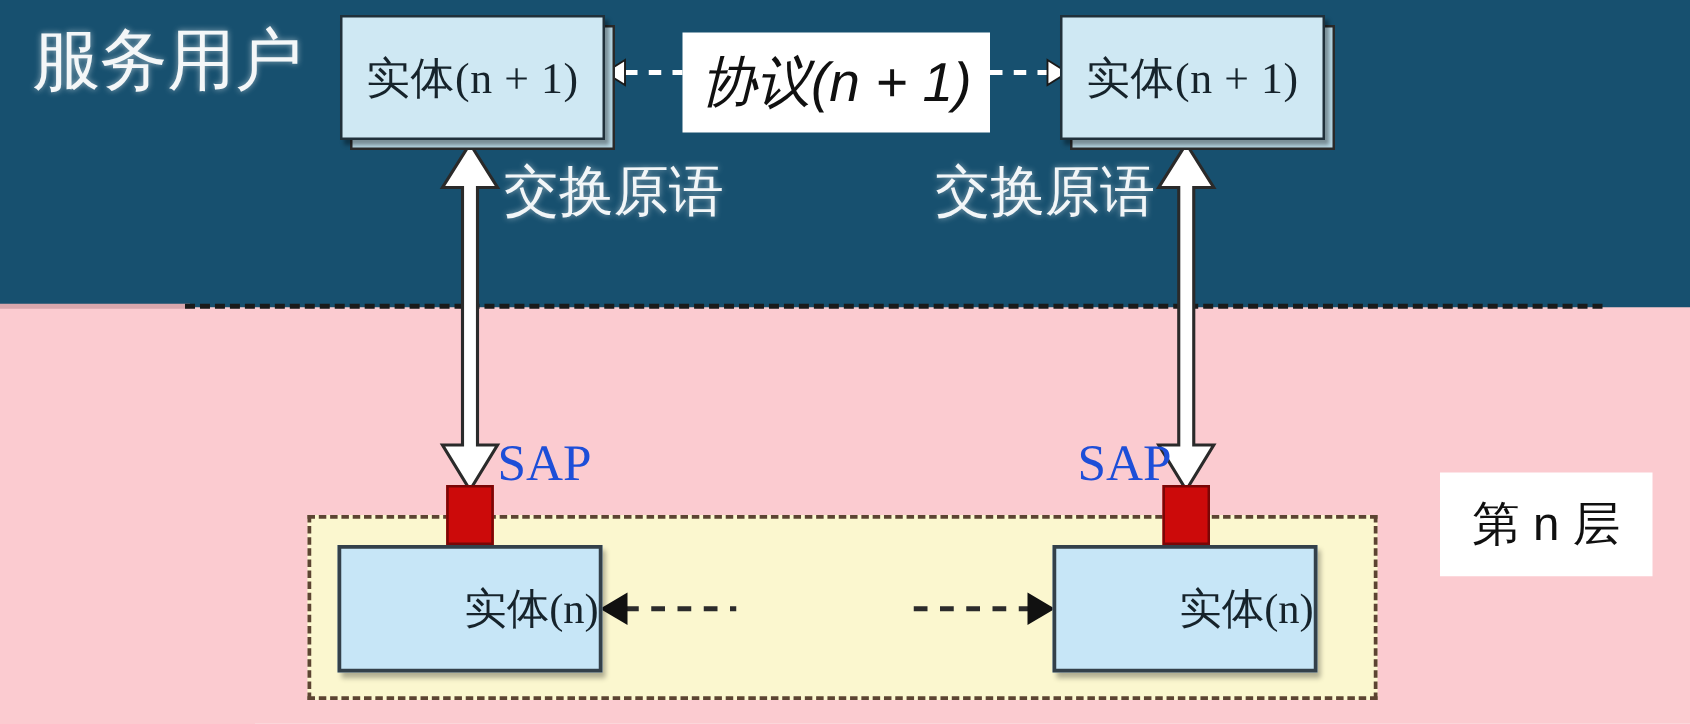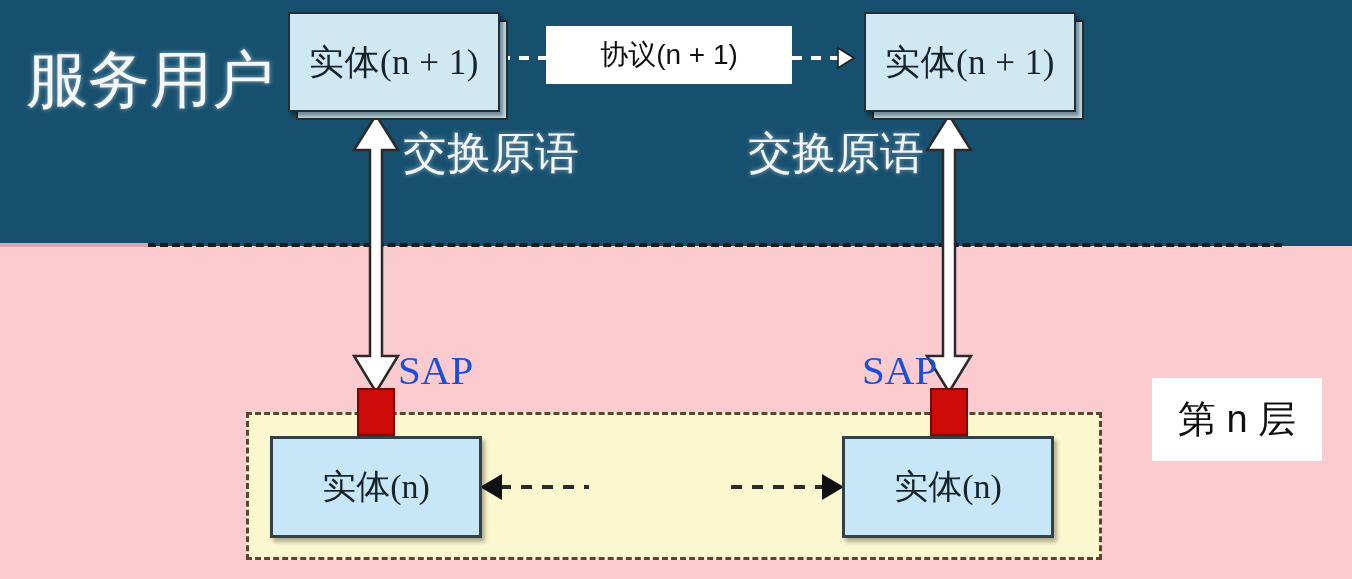--- a/index.html
+++ b/index.html
@@ -50,21 +50,20 @@
     width: 856px; height: 148px;
     background: #fbf7cf;
     border: 3px dashed #5c4432;
     box-sizing: border-box;
   }
   
   .entity-upper {
     position: absolute;
     width: 242px; height: 100px;
     box-sizing: border-box;
-    margin-left: 16px;
   }
   .entity-upper .plate-back {
     position: absolute;
     left: 8px; top: 8px;
     width: 212px; height: 100px;
     background: #b9d9e6;
     border: 2px solid #2a2a2a;
     box-sizing: border-box;
   }
   .entity-upper .plate-front {
@@ -91,21 +90,21 @@
 
   
   .entity-lower {
     position: absolute;
     width: 212px; height: 102px;
     background: #c7e6f7;
     border: 3px solid #33404a;
     box-sizing: border-box;
     display: flex;
     align-items: center;
-    justify-content: center;
+    justify-content: flex-end;
     box-shadow: 3px 4px 4px rgba(0,0,0,0.3);
   }
   .entity-lower span {
     font-family: "Liberation Serif", "DejaVu Serif", serif;
     font-size: 34px;
     color: #16232b;
     white-space: nowrap;
   }
   .entity-lower.left  { left: 270px; top: 436px; }
   .entity-lower.right { left: 842px; top: 436px; }
@@ -115,22 +114,23 @@
     position: absolute;
     background: #ffffff;
     display: flex;
     align-items: center;
     justify-content: center;
     color: #101010;
     white-space: nowrap;
   }
   .protocol-label.upper {
     left: 546px; top: 26px;
-    width: 246px; height: 58px;
-    font-size: 28px;
+    width: 246px; height: 80px;
+    font-size: 44px;
+    font-style: italic;
   }
   .protocol-label.lower {
     left: 589px; top: 456px;
     width: 142px; height: 62px;
     font-size: 36px;
   }
   
   .layer-label {
     position: absolute;
     background: #ffffff;
@@ -143,22 +143,22 @@
   }
   .layer-label.upper { left: 1112px; top: 54px;  width: 228px; height: 62px; }
   .layer-label.lower { left: 1152px; top: 378px; width: 170px; height: 83px; }
 
   
   .caption {
     position: absolute;
     white-space: nowrap;
   }
   .caption.service-user {
-    left: 26px; top: 38px;
-    font-size: 62px;
+    left: 26px; top: 12px;
+    font-size: 54px;
     color: #f4f7f8;
     text-shadow: 0 0 5px rgba(255,255,255,0.55);
   }
   .caption.service-provider {
     left: 14px; top: 452px;
     font-size: 46px;
     color: #1b1b1b;
     z-index: 6;
   }
   .caption.primitive {

